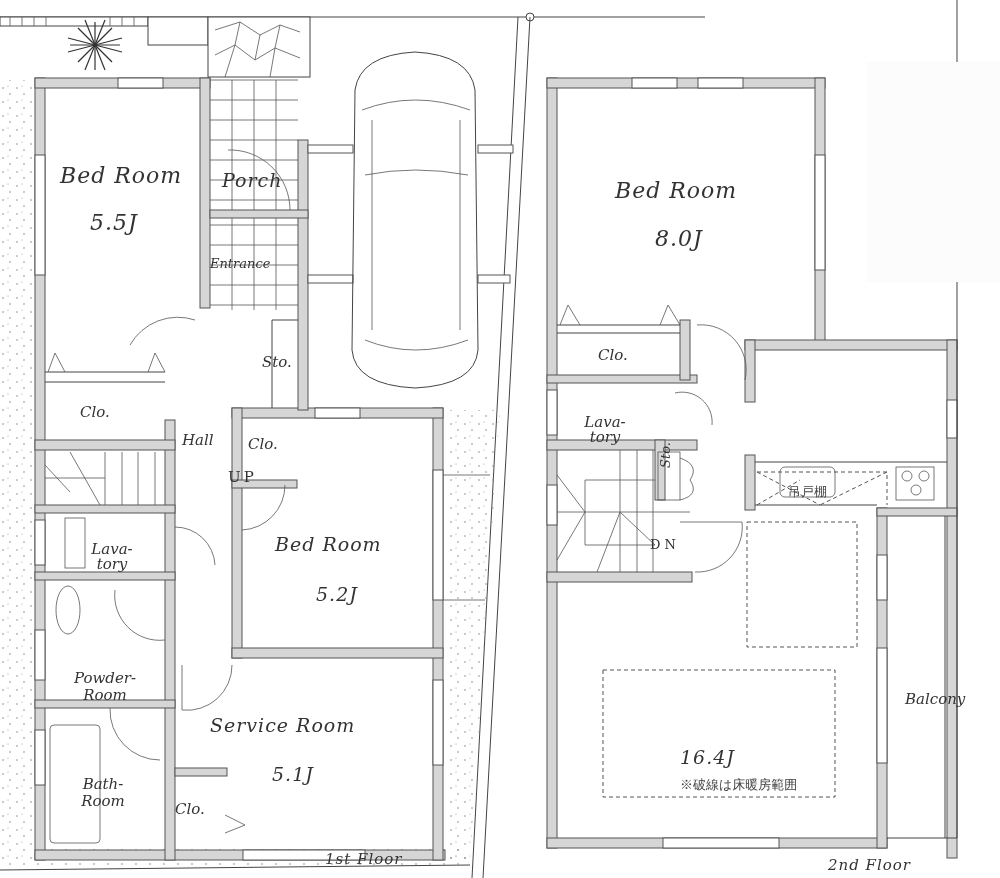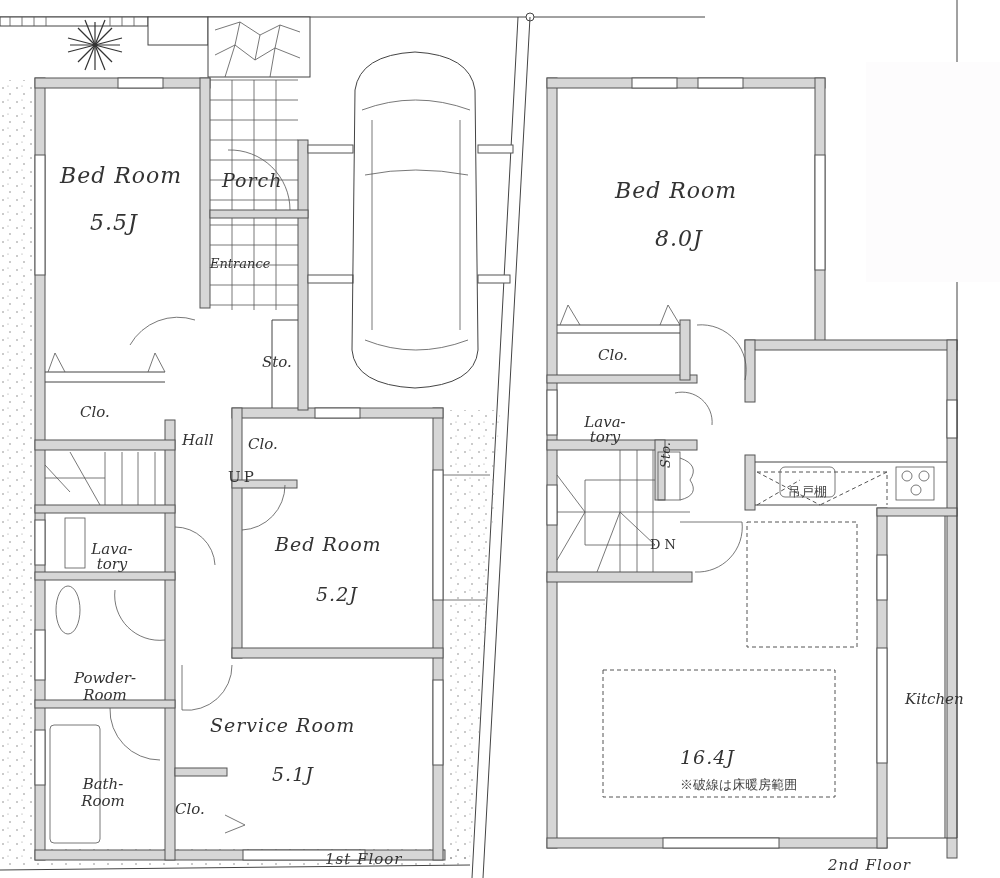--- a/index.html
+++ b/index.html
@@ -237,14 +237,14 @@
   <div>Lava-</div>
   <div>tory</div>
 </div>
 <div class="lbl xs" style="left:659px;top:468px;transform:rotate(-90deg);transform-origin:left top;">Sto.</div>
 <div class="lbl xs" style="left:650px;top:538px;font-style:normal;letter-spacing:4px;text-align:center;">DN</div>
 <div class="lbl jp" style="left:788px;top:485px;">吊戸棚</div>
 <div class="lbl mid c" style="left:603px;top:678px;width:232px;line-height:1.2;">
 </div>
 <div class="lbl mid" style="left:680px;top:748px;text-align:right;">16.4J</div>
 <div class="lbl jp" style="left:680px;top:778px;">※破線は床暖房範囲</div>
-<div class="lbl sm" style="left:905px;top:692px;">Kitchen</div>
+<div class="lbl sm" style="left:905px;top:692px;">Balcony</div>
 <div class="lbl sm" style="left:828px;top:858px;letter-spacing:1px;">2nd Floor</div>
 
 </body></html>

